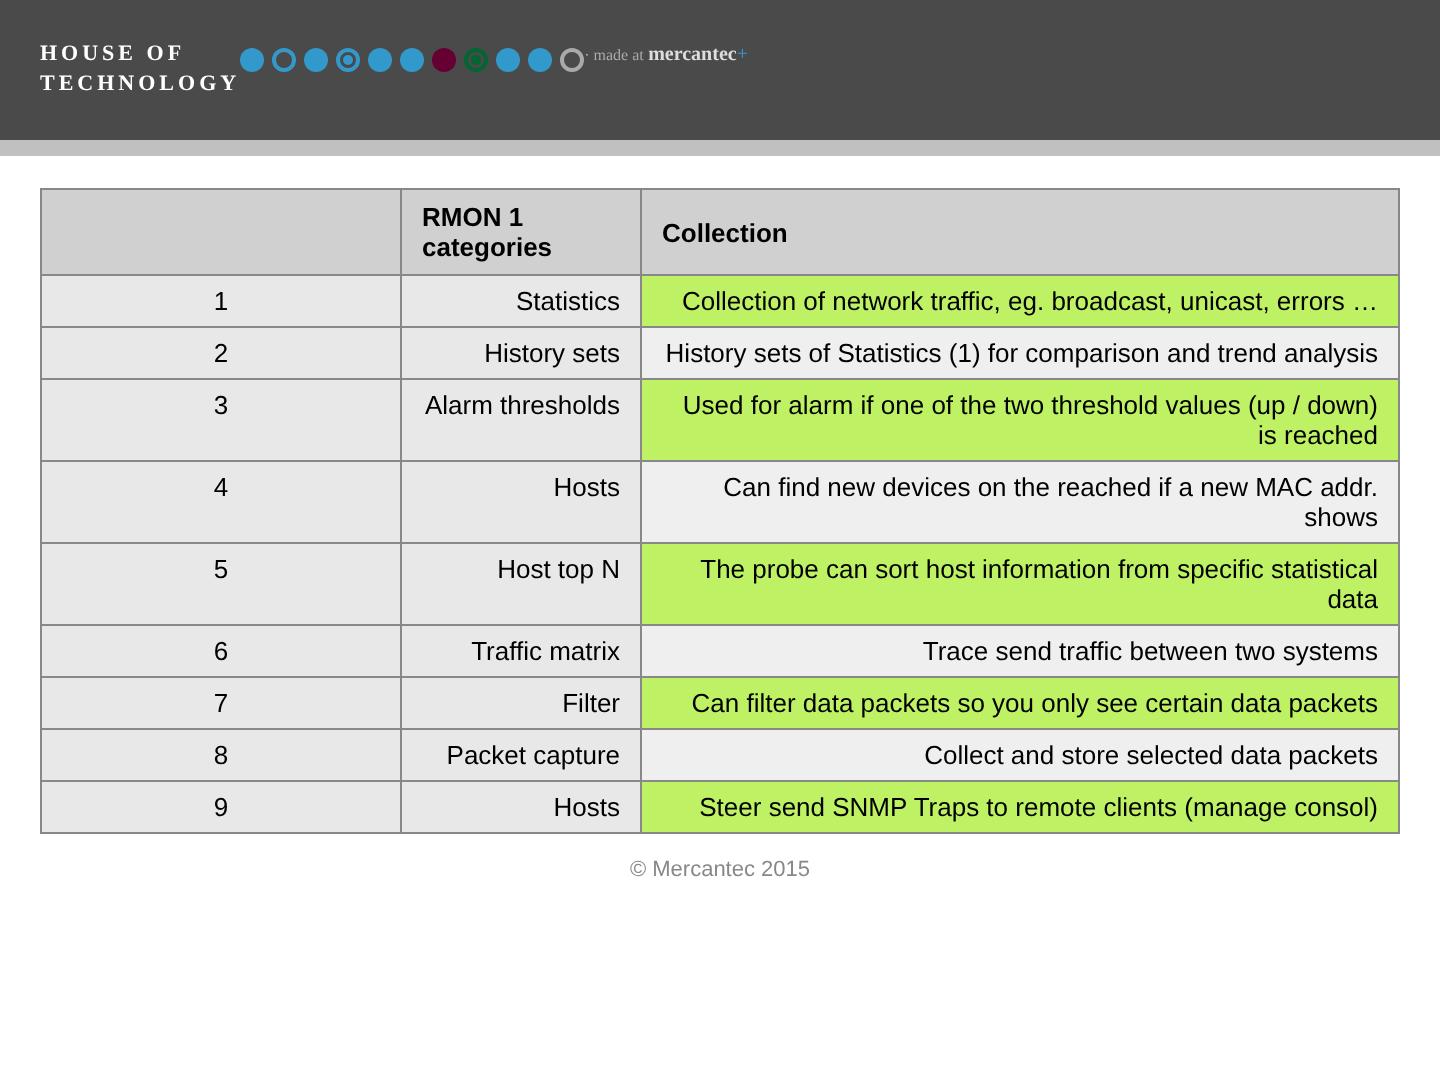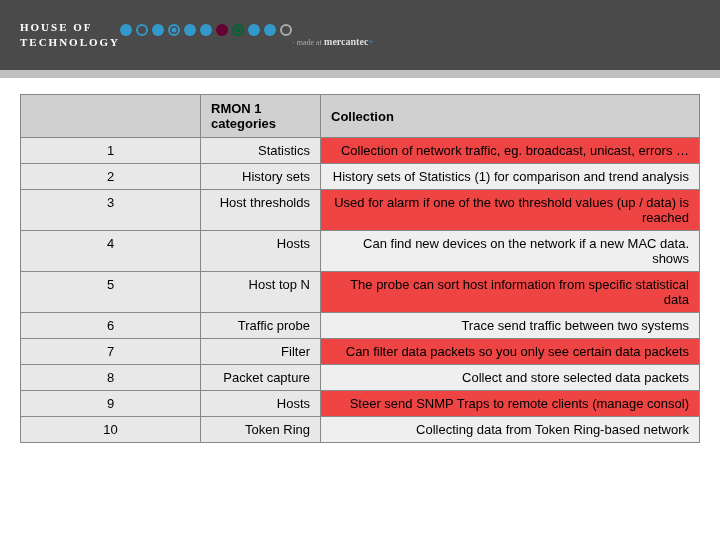--- a/index.html
+++ b/index.html
@@ -54,21 +54,21 @@
     .dot {
       width: 12px;
       height: 12px;
       border-radius: 50%;
       display: inline-block;
     }
 
     .logo-brand {
       font-size: 9px;
       color: #cccccc;
-      margin-top: 16px;
+      margin-top: 2px;
       text-align: right;
     }
 
     
     .divider {
       height: 8px;
       background: #c0c0c0;
     }
 
     
@@ -114,21 +114,21 @@
       background: #e8e8e8 !important;
       border-right: 1px solid #888;
     }
 
     .cat-cell {
       width: 120px;
       background: #e8e8e8 !important;
     }
 
     .desc-cell {
-      background: #ef4444;
+      background: #bef264;
     }
 
     tbody tr:nth-child(even) .desc-cell {
       background: #efefef;
     }
 
     .header-num {
       width: 28px;
     }
     .header-cat {
@@ -192,54 +192,52 @@
           <td class="cat-cell">Statistics</td>
           <td class="desc-cell">Collection of network traffic, eg. broadcast, unicast,  errors …</td>
         </tr>
         <tr>
           <td class="num-cell">2</td>
           <td class="cat-cell">History sets</td>
           <td class="desc-cell">History sets of Statistics (1) for comparison and trend analysis</td>
         </tr>
         <tr>
           <td class="num-cell">3</td>
-          <td class="cat-cell">Host thresholds</td>
-          <td class="desc-cell">Used for alarm if one of the two threshold values (up / data) is reached</td>
+          <td class="cat-cell">Alarm thresholds</td>
+          <td class="desc-cell">Used for alarm if one of the two threshold values (up / down) is reached</td>
         </tr>
         <tr>
           <td class="num-cell">4</td>
           <td class="cat-cell">Hosts</td>
-          <td class="desc-cell">Can find new devices on the network if a new MAC data. shows</td>
+          <td class="desc-cell">Can find new devices on the reached if a new MAC addr. shows</td>
         </tr>
         <tr>
           <td class="num-cell">5</td>
           <td class="cat-cell">Host top N</td>
           <td class="desc-cell">The probe can sort host information from specific statistical data</td>
         </tr>
         <tr>
           <td class="num-cell">6</td>
-          <td class="cat-cell">Traffic probe</td>
+          <td class="cat-cell">Traffic matrix</td>
           <td class="desc-cell">Trace send traffic between two systems</td>
         </tr>
         <tr>
           <td class="num-cell">7</td>
           <td class="cat-cell">Filter</td>
           <td class="desc-cell">Can filter data packets so you only see certain data packets</td>
         </tr>
         <tr>
           <td class="num-cell">8</td>
           <td class="cat-cell">Packet capture</td>
           <td class="desc-cell">Collect and store selected data packets</td>
         </tr>
         <tr>
           <td class="num-cell">9</td>
           <td class="cat-cell">Hosts</td>
           <td class="desc-cell">Steer send SNMP Traps to remote clients (manage consol)</td>
         </tr>
-        <tr>
-          <td class="num-cell">10</td>
-          <td class="cat-cell">Token Ring</td>
-          <td class="desc-cell">Collecting data from Token Ring-based network</td>
-        </tr>
       </tbody>
   </table>
 
+  <div class="footer">
+    <span>© Mercantec 2015</span>
+  </div>
 </div>
 
 </body></html>

